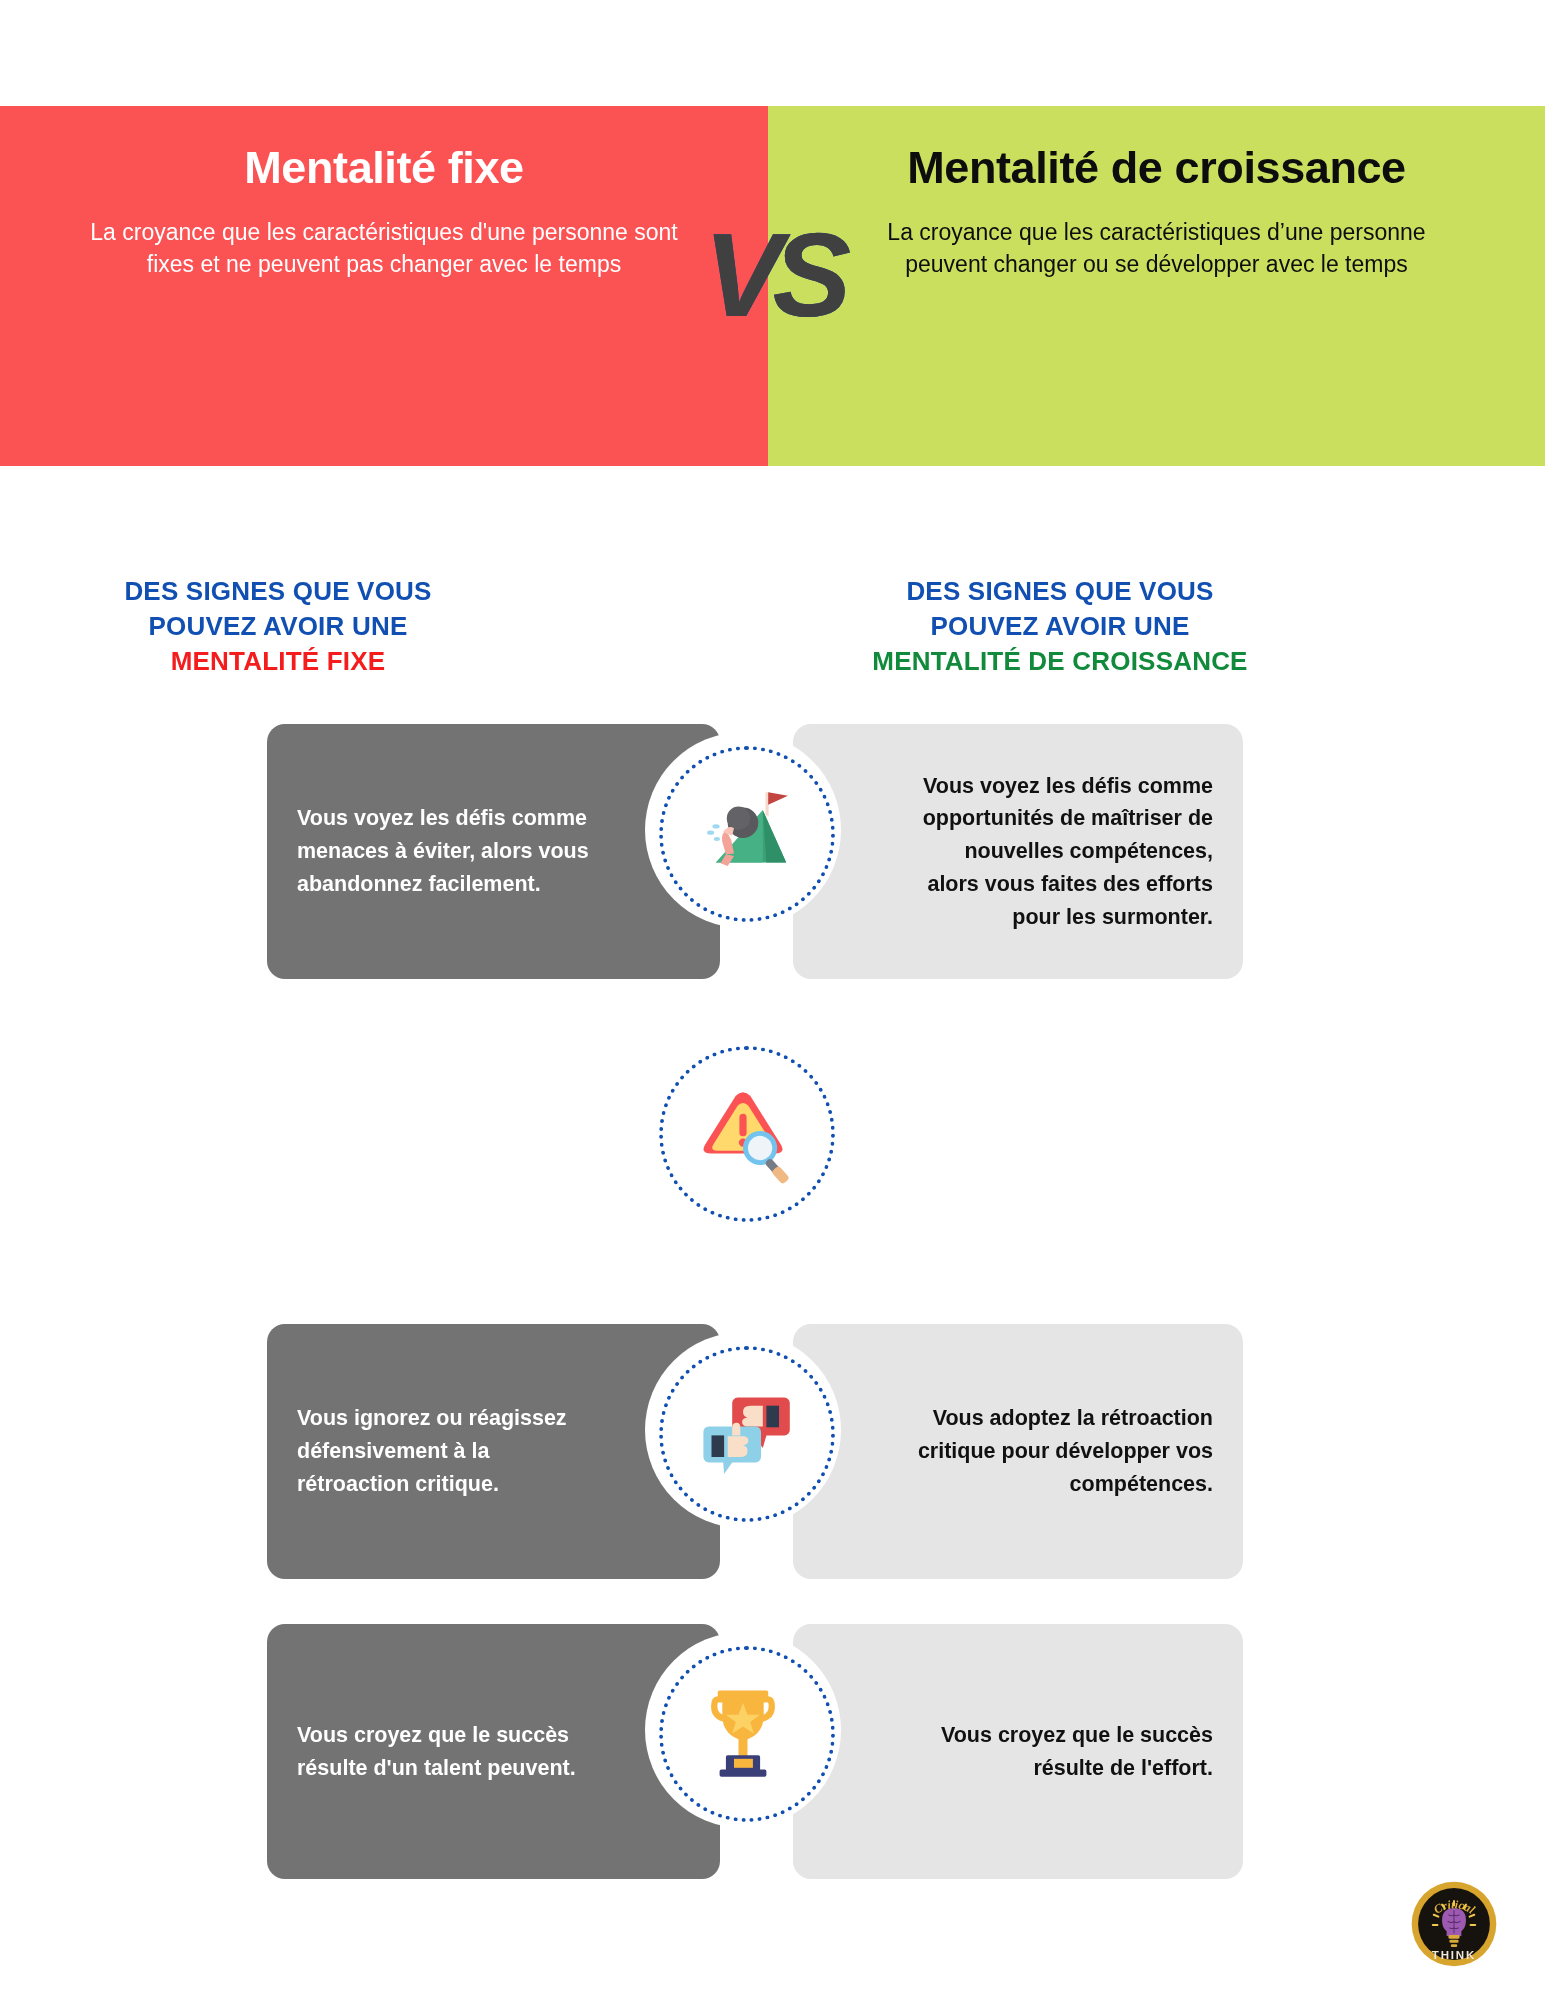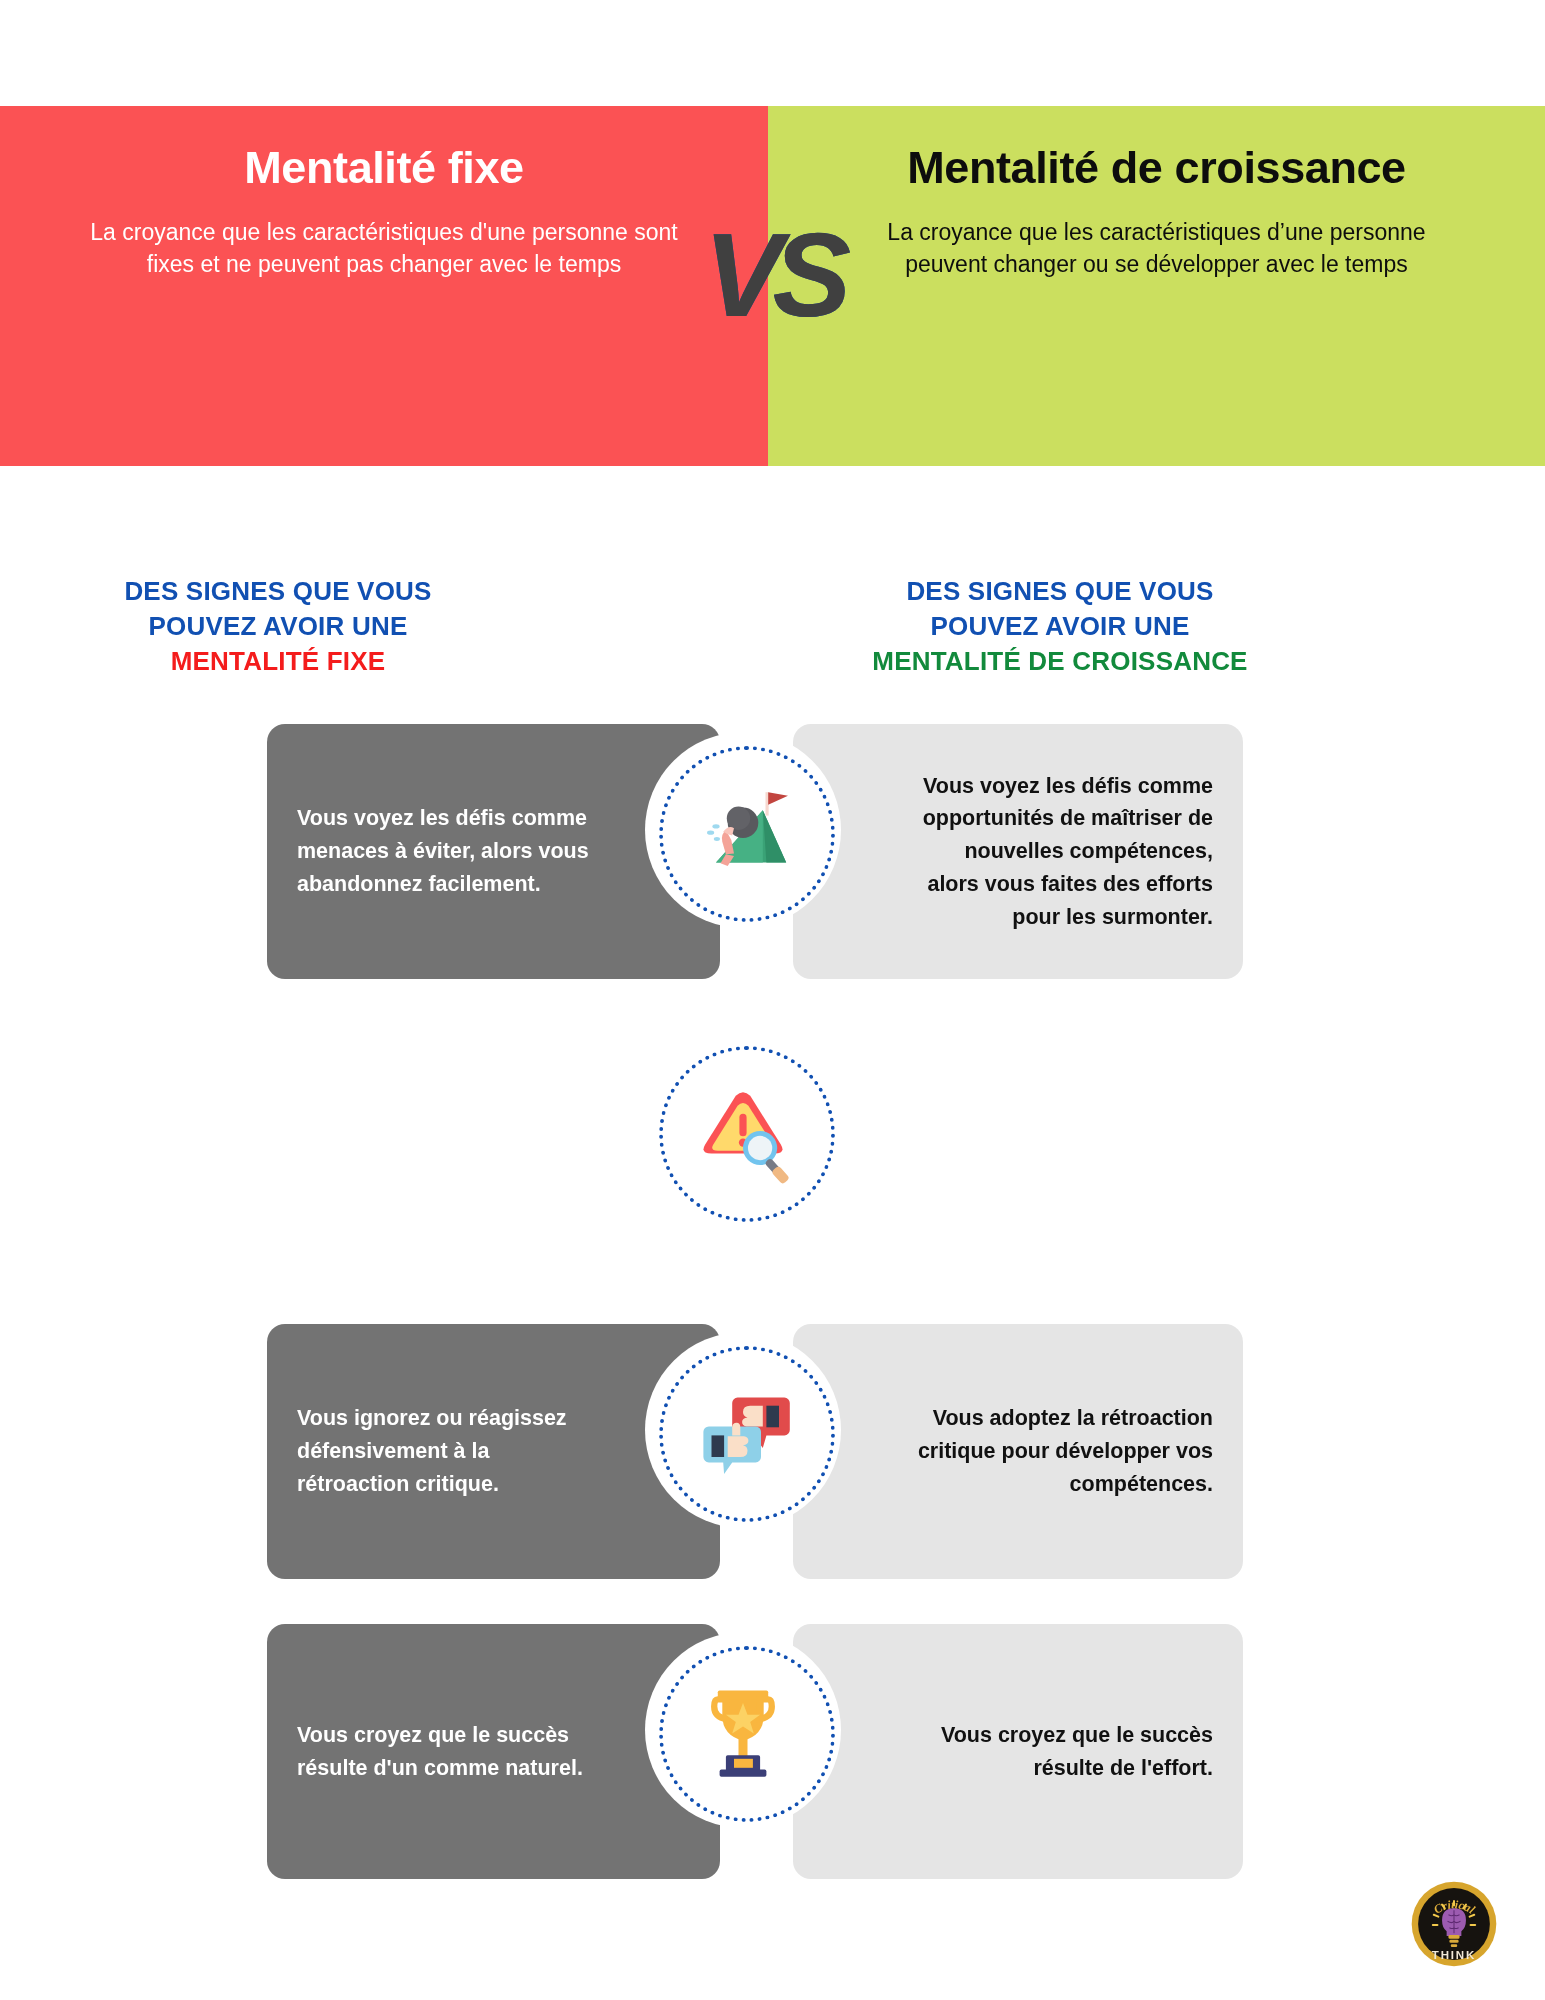--- a/index.html
+++ b/index.html
@@ -271,21 +271,21 @@
           <path d="M76 57 v9 q0 5 -5 5 q-4 0 -4 -5 v-9z" fill="#fadfc8"></path>
           <path d="M22 56 h52 a6 6 0 0 1 6 6 v28 a6 6 0 0 1 -6 6 H48 l-9 13 l-1 -13 H22 a6 6 0 0 1 -6 -6 V62 a6 6 0 0 1 6 -6z" fill="#8ed0e8"></path>
           <rect x="25" y="66" width="14" height="24" fill="#2e3a4e"></rect>
           <path d="M43 90 h14 q8 0 8 -7 q0 -5 -5 -6 q6 -1 6 -5 q0 -4 -5 -5 H43 z" fill="#fadfc8"></path>
           <path d="M48 66 v-9 q0 -5 5 -5 q4 0 4 5 v9z" fill="#fadfc8"></path>
         </svg>
       </div>
     </div>
 
     <div class="row">
-      <div class="card card-left">Vous croyez que le succès résulte d'un comme naturel.</div>
+      <div class="card card-left">Vous croyez que le succès résulte d'un talent peuvent.</div>
       <div class="card card-right">Vous croyez que le succès résulte de l'effort.</div>
       <div class="circle">
         <svg viewBox="0 0 120 120" xmlns="http://www.w3.org/2000/svg">
           <path d="M37 22 h46 v22 q0 22 -23 28 q-23 -6 -23 -28z" fill="#f9b63f"></path>
           <rect x="32" y="16" width="56" height="10" rx="2" fill="#f9b63f"></rect>
           <path d="M32 26 h10 v22 q-14 -2 -14 -14 q0 -8 4 -8z" fill="none" stroke="#f9b63f" stroke-width="7"></path>
           <path d="M88 26 h-10 v22 q14 -2 14 -14 q0 -8 -4 -8z" fill="none" stroke="#f9b63f" stroke-width="7"></path>
           <polygon points="60,30 65,43 79,43 68,51 72,64 60,56 48,64 52,51 41,43 55,43" fill="#fcd264"></polygon>
           <rect x="55" y="70" width="10" height="20" fill="#f9b63f"></rect>
           <rect x="41" y="88" width="38" height="18" rx="2" fill="#3b3f77"></rect>

